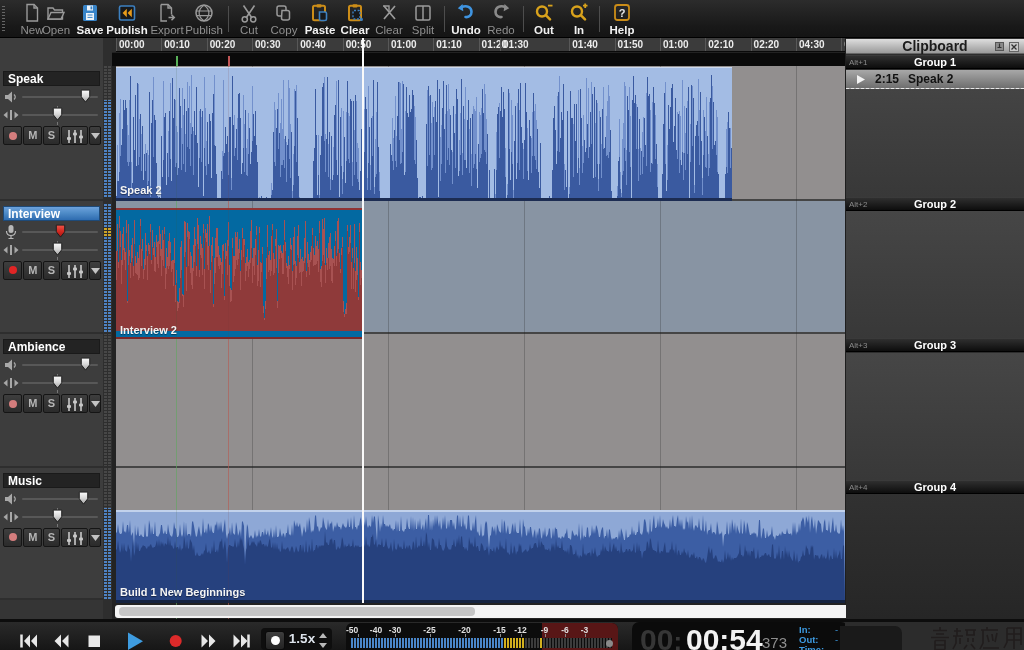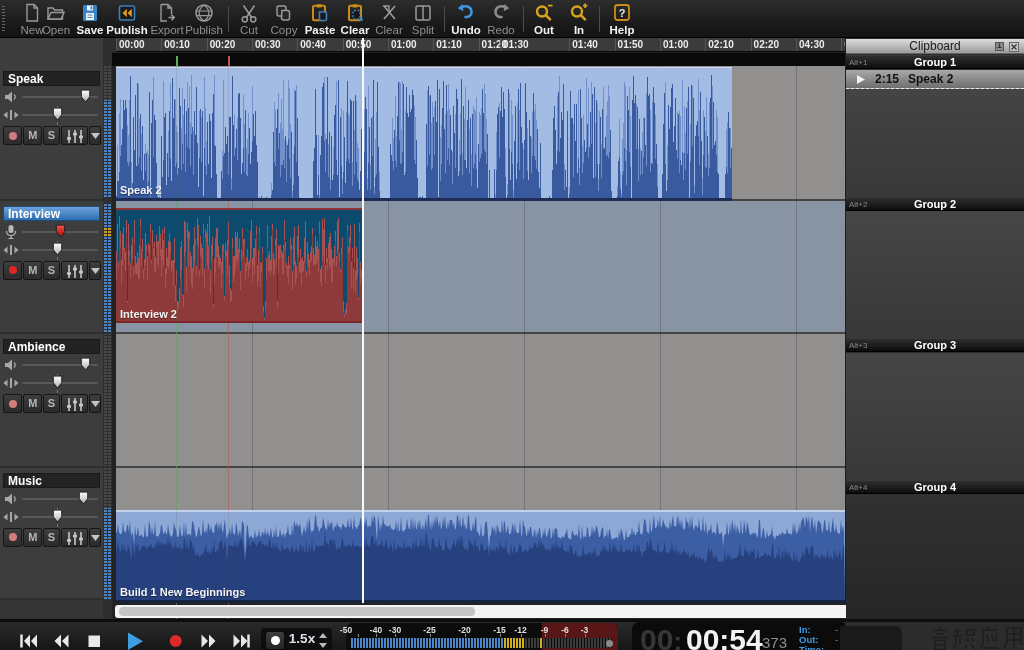--- a/index.html
+++ b/index.html
@@ -35,21 +35,21 @@
 #markstrip{position:absolute;left:0;top:15px;width:733px;height:13px;background:#0a0a0a}
 .trackrow{position:absolute;left:0;width:733px}
 .gridv{position:absolute;top:28px;width:1px;height:565px}
 .clip{position:absolute;overflow:hidden}
 .cliplabel{position:absolute;left:4px;bottom:3px;color:#f5f5f5;font-size:11px;font-weight:bold;text-shadow:0 1px 1px rgba(0,0,0,.45);white-space:nowrap}
 #playhead{position:absolute;top:0;width:1.5px;height:565px;background:#fafafa}
 #hscroll{position:absolute;left:115px;top:605px;width:734px;height:13px;background:#f4f4f4;border-radius:3px}
 #hthumb{position:absolute;left:4px;top:2px;width:356px;height:9px;background:#c6c6c6;border-radius:4px}
 
 #rightpanel{left:846px;top:38px;width:178px;height:612px;background:#2d2d2d}
-#cbhead{position:absolute;left:0;top:1px;width:178px;height:15px;background:linear-gradient(#dedede,#b8b8b8 55%,#9a9a9a);border-bottom:1px solid #666;color:#1c1c1c;font-weight:normal;font-size:12px;text-align:center;line-height:15px}
+#cbhead{position:absolute;left:0;top:1px;width:178px;height:15px;background:linear-gradient(#dedede,#b8b8b8 55%,#9a9a9a);border-bottom:1px solid #666;color:#1c1c1c;font-weight:bold;font-size:14px;text-align:center;line-height:15px}
 .gbar{position:absolute;left:0;width:178px;height:14px;background:linear-gradient(#2f2f2f,#0d0d0d);border-top:1px solid #3a3a3a;border-bottom:1px solid #000;color:#fff;font-weight:bold;font-size:11px;text-align:center;line-height:13px}
 .galt{position:absolute;left:3px;top:0;color:#8a8a8a;font-weight:normal;font-size:8px;line-height:13px}
 .gsec{position:absolute;left:0;width:178px;background:linear-gradient(#464646,#383838)}
 #cbitem{position:absolute;left:0;top:32px;width:178px;height:19px;background:linear-gradient(#a8a8a8,#6e6e6e);border-bottom:1px dashed #e8e8e8;color:#111;font-weight:bold;font-size:12px;line-height:18px}
 
 #bottombar{left:0;top:622px;width:832px;height:28px;background:linear-gradient(#2a2a2a,#151515)}
 .meterlbl{position:absolute;top:3px;color:#e0e0e0;font-size:8.5px;font-weight:bold}
 </style></head>
 <body>
 <div id="app">
@@ -428,21 +428,21 @@
       <div class="gridv" style="left:64px;background:rgba(110,190,110,.55)"></div>
       <div class="gridv" style="left:116px;background:rgba(200,100,90,.55)"></div>
       <div class="clip" style="left:4px;top:28.5px;width:616px;height:134px;background:#a3bce4;border-top:1.5px solid #cdd9ee;box-shadow:0 2px 0 #1c2c52 inset_no">
         <svg width="616" height="134" style="position:absolute;left:0;top:0">
           <path d="M0.5 129V130M1.5 134V77M2.5 116V122M3.5 134V45M4.5 134V31M11.5 134V57M12.5 134V67M13.5 134V32M14.5 19V66M15.5 134V94M17.5 61V81M22.5 134V16M23.5 134V51M25.5 134V66M27.5 117V122M29.5 134V76M31.5 134V82M32.5 134V87M33.5 31V60M34.5 134V118M37.5 134V9M42.5 134V129M46.5 112V120M47.5 134V13M49.5 52V83M51.5 88V103M52.5 134V63M53.5 59V90M54.5 134V15M59.5 134V32M60.5 134V58M61.5 134V64M62.5 103V112M65.5 134V60M66.5 134V20M67.5 134V47M69.5 134V66M71.5 134V14M72.5 46V72M73.5 134V18M74.5 134V55M75.5 134V7M77.5 134V63M78.5 58V80M81.5 83V100M82.5 122V124M83.5 134V43M85.5 134V49M88.5 134V9M89.5 134V40M90.5 134V73M91.5 59V97M98.5 134V7M106.5 134V83M107.5 134V12M111.5 79V100M112.5 134V84M115.5 134V110M117.5 76V92M118.5 134V47M121.5 134V50M125.5 111V115M127.5 134V27M128.5 134V56M130.5 134V80M131.5 134V71M132.5 134V45M136.5 134V18M139.5 50V79M143.5 134V129M154.5 134V132M155.5 134V115M158.5 134V34M159.5 134V42M160.5 75V101M162.5 134V25M163.5 79V94M164.5 134V55M165.5 134V31M166.5 134V61M167.5 134V12M168.5 134V71M170.5 134V74M172.5 134V12M173.5 134V20M174.5 134V56M176.5 134V123M177.5 134V86M178.5 134V21M180.5 134V17M182.5 110V119M183.5 134V129M185.5 131V132M202.5 134V67M203.5 134V127M207.5 37V77M208.5 134V9M209.5 134V66M212.5 134V76M213.5 70V94M214.5 134V111M215.5 74V99M216.5 115V120M217.5 134V79M218.5 59V92M220.5 134V13M221.5 113V116M225.5 134V40M226.5 134V111M227.5 134V43M230.5 134V44M231.5 30V74M232.5 134V45M233.5 134V48M234.5 37V75M236.5 134V94M237.5 45V72M238.5 134V62M240.5 134V33M241.5 134V75M242.5 134V80M246.5 73V100M248.5 134V41M249.5 52V84M250.5 58V79M251.5 134V110M252.5 134V18M254.5 134V97M256.5 134V48M258.5 134V119M259.5 134V71M260.5 134V44M261.5 27V69M263.5 134V104M264.5 132V132M274.5 82V108M276.5 134V50M277.5 134V70M279.5 134V28M280.5 134V68M281.5 63V89M282.5 29V71M283.5 134V14M284.5 134V15M285.5 134V61M286.5 134V13M289.5 134V43M290.5 42V54M291.5 50V72M298.5 134V38M299.5 134V49M300.5 78V97M311.5 134V22M313.5 134V28M315.5 134V55M316.5 134V34M318.5 134V39M324.5 134V69M325.5 134V57M326.5 59V80M327.5 32V56M329.5 134V46M331.5 134V43M332.5 134V16M333.5 134V41M334.5 68V78M336.5 134V84M337.5 60V85M339.5 134V46M343.5 134V72M344.5 134V45M346.5 134V85M347.5 44V68M348.5 134V51M349.5 134V19M351.5 64V85M353.5 134V61M355.5 134V86M357.5 134V38M358.5 134V41M359.5 134V43M360.5 134V29M361.5 124V127M362.5 86V102M363.5 134V44M364.5 134V47M365.5 134V40M366.5 43V81M368.5 134V16M369.5 134V26M370.5 134V51M371.5 71V97M372.5 132V133M379.5 134V126M380.5 134V64M382.5 58V77M383.5 134V35M384.5 65V89M388.5 46V72M389.5 134V80M391.5 134V116M392.5 47V66M393.5 134V25M394.5 116V123M395.5 134V32M396.5 134V47M397.5 134V122M398.5 78V101M400.5 115V118M401.5 134V35M402.5 42V70M403.5 134V42M404.5 24V68M406.5 79V94M407.5 134V81M411.5 134V60M414.5 78V98M415.5 134V70M416.5 134V44M418.5 134V43M419.5 134V36M420.5 134V52M431.5 132V133M433.5 129V131M441.5 134V28M443.5 134V8M446.5 57V89M448.5 134V96M449.5 104V113M451.5 48V77M452.5 134V130M453.5 134V119M457.5 134V56M460.5 54V66M461.5 112V121M462.5 134V22M463.5 134V100M464.5 42V60M465.5 63V90M466.5 134V78M467.5 134V47M470.5 134V10M472.5 134V20M475.5 134V14M479.5 134V55M480.5 41V72M481.5 134V35M482.5 134V111M483.5 134V43M485.5 134V76M487.5 134V19M488.5 90V97M489.5 84V102M490.5 134V48M491.5 134V33M492.5 134V17M493.5 134V28M495.5 125V129M501.5 134V118M502.5 95V111M503.5 134V51M504.5 134V104M505.5 134V125M506.5 134V71M507.5 134V55M508.5 134V14M509.5 134V18M510.5 134V82M513.5 134V19M514.5 134V48M515.5 134V130M520.5 134V36M522.5 134V81M524.5 134V80M526.5 134V64M527.5 134V49M530.5 134V25M534.5 134V42M535.5 99V113M536.5 134V34M539.5 134V47M541.5 134V96M543.5 132V133M549.5 134V14M551.5 134V77M557.5 87V103M560.5 87V108M561.5 134V44M562.5 50V94M563.5 134V43M564.5 134V48M566.5 134V12M567.5 134V85M568.5 134V38M569.5 134V65M571.5 134V33M572.5 29V60M574.5 134V56M576.5 134V18M577.5 37V67M578.5 134V117M580.5 70V92M582.5 134V11M583.5 134V42M584.5 47V62M586.5 134V110M587.5 134V42M588.5 58V82M589.5 134V63M590.5 134V29M592.5 134V86M593.5 134V34M595.5 35V65M596.5 134V18M600.5 134V42M601.5 134V49M605.5 134V131M610.5 134V61M611.5 134V54M612.5 62V87M614.5 134V60" stroke="#7290cc" stroke-width="1"></path>
           <path d="M0.5 134V128M1.5 134V113M2.5 134V113M3.5 134V104M4.5 134V88M5.5 134V77M6.5 134V61M7.5 134V32M8.5 134V42M9.5 134V32M10.5 134V40M11.5 134V94M12.5 134V98M13.5 134V94M14.5 134V8M15.5 134V120M16.5 134V115M17.5 134V49M18.5 134V82M19.5 134V27M20.5 134V98M21.5 134V15M22.5 134V97M23.5 134V89M24.5 134V46M25.5 134V103M26.5 134V58M27.5 134V112M28.5 134V86M29.5 134V103M30.5 134V85M31.5 134V117M32.5 134V113M33.5 134V24M34.5 134V129M35.5 134V55M36.5 134V32M37.5 134V89M38.5 134V47M39.5 134V52M40.5 134V95M41.5 134V128M42.5 134V132M43.5 134V129M44.5 134V131M45.5 134V68M46.5 134V109M47.5 134V92M48.5 134V49M49.5 134V45M50.5 134V117M51.5 134V85M52.5 134V109M53.5 134V43M54.5 134V91M55.5 134V113M56.5 134V10M57.5 134V50M58.5 134V31M59.5 134V99M60.5 134V95M61.5 134V107M62.5 134V100M63.5 134V20M64.5 134V38M65.5 134V102M66.5 134V76M67.5 134V96M68.5 134V31M69.5 134V104M70.5 134V43M71.5 134V79M72.5 134V40M73.5 134V81M74.5 134V98M75.5 134V66M76.5 134V59M77.5 134V107M78.5 134V43M79.5 134V67M80.5 134V19M81.5 134V75M82.5 134V119M83.5 134V90M84.5 134V41M85.5 134V94M86.5 134V43M87.5 134V128M88.5 134V80M89.5 134V98M90.5 134V107M91.5 134V54M92.5 134V96M93.5 134V46M94.5 134V53M95.5 134V110M96.5 134V45M97.5 134V26M98.5 134V77M99.5 134V78M100.5 134V106M105.5 134V103M106.5 134V111M107.5 134V88M108.5 134V85M109.5 134V59M110.5 134V76M111.5 134V68M112.5 134V107M113.5 134V49M114.5 134V49M115.5 134V122M116.5 134V8M117.5 134V57M118.5 134V88M119.5 134V80M120.5 134V61M121.5 134V92M122.5 134V26M123.5 134V25M124.5 134V50M125.5 134V106M126.5 134V95M127.5 134V80M128.5 134V104M129.5 134V42M130.5 134V107M131.5 134V108M132.5 134V86M133.5 134V60M134.5 134V96M135.5 134V84M136.5 134V73M137.5 134V46M138.5 134V68M139.5 134V43M140.5 134V77M141.5 134V94M143.5 134V132M145.5 134V128M150.5 134V129M151.5 134V131M152.5 134V132M154.5 134V133M155.5 134V127M156.5 134V122M157.5 134V64M158.5 134V94M159.5 134V98M160.5 134V60M161.5 134V41M162.5 134V81M163.5 134V65M164.5 134V109M165.5 134V97M166.5 134V97M167.5 134V92M168.5 134V100M169.5 134V68M170.5 134V114M171.5 134V77M172.5 134V71M173.5 134V91M174.5 134V110M175.5 134V64M176.5 134V130M177.5 134V117M178.5 134V78M179.5 134V23M180.5 134V94M181.5 134V50M182.5 134V108M183.5 134V132M185.5 134V131M188.5 134V131M197.5 134V93M198.5 134V80M199.5 134V21M200.5 134V67M201.5 134V127M202.5 134V107M203.5 134V131M204.5 134V87M205.5 134V68M206.5 134V19M207.5 134V15M208.5 134V73M209.5 134V104M210.5 134V71M211.5 134V9M212.5 134V109M213.5 134V64M214.5 134V122M215.5 134V68M216.5 134V112M217.5 134V107M218.5 134V47M219.5 134V37M220.5 134V92M221.5 134V107M222.5 134V12M223.5 134V129M224.5 134V49M225.5 134V98M226.5 134V126M227.5 134V104M228.5 134V69M229.5 134V115M230.5 134V93M231.5 134V13M232.5 134V91M233.5 134V95M234.5 134V31M235.5 134V33M236.5 134V118M237.5 134V33M238.5 134V107M239.5 134V27M240.5 134V94M241.5 134V111M242.5 134V114M243.5 134V122M244.5 134V103M245.5 134V61M246.5 134V59M247.5 134V31M248.5 134V84M249.5 134V29M250.5 134V41M251.5 134V122M252.5 134V95M253.5 134V59M254.5 134V122M255.5 134V50M256.5 134V88M257.5 134V12M258.5 134V126M259.5 134V109M260.5 134V106M261.5 134V14M262.5 134V79M263.5 134V123M264.5 134V131M267.5 134V132M273.5 134V130M274.5 134V76M275.5 134V87M276.5 134V93M277.5 134V102M278.5 134V62M279.5 134V93M280.5 134V99M281.5 134V48M282.5 134V14M283.5 134V72M284.5 134V96M285.5 134V95M286.5 134V84M287.5 134V16M288.5 134V107M289.5 134V104M290.5 134V19M291.5 134V45M292.5 134V49M293.5 134V27M294.5 134V44M295.5 134V41M296.5 134V22M297.5 134V27M298.5 134V92M299.5 134V96M300.5 134V72M301.5 134V110M303.5 134V129M304.5 134V129M306.5 134V128M309.5 134V130M310.5 134V56M311.5 134V98M312.5 134V18M313.5 134V87M314.5 134V27M315.5 134V102M316.5 134V100M317.5 134V49M318.5 134V87M319.5 134V33M320.5 134V54M321.5 134V12M322.5 134V129M323.5 134V21M324.5 134V113M325.5 134V96M326.5 134V40M327.5 134V13M328.5 134V61M329.5 134V105M330.5 134V17M331.5 134V92M332.5 134V80M333.5 134V97M334.5 134V47M335.5 134V82M336.5 134V116M337.5 134V38M338.5 134V65M339.5 134V100M340.5 134V21M341.5 134V31M342.5 134V108M343.5 134V103M344.5 134V87M345.5 134V11M346.5 134V107M347.5 134V38M348.5 134V92M349.5 134V92M350.5 134V100M351.5 134V52M352.5 134V32M353.5 134V105M354.5 134V50M355.5 134V118M356.5 134V46M357.5 134V100M358.5 134V96M359.5 134V86M360.5 134V101M361.5 134V120M362.5 134V76M363.5 134V94M364.5 134V90M365.5 134V86M366.5 134V21M367.5 134V45M368.5 134V82M369.5 134V84M370.5 134V96M371.5 134V66M372.5 134V132M373.5 134V102M375.5 134V131M377.5 134V130M378.5 134V101M379.5 134V131M380.5 134V102M381.5 134V46M382.5 134V39M383.5 134V90M384.5 134V43M385.5 134V19M386.5 134V49M387.5 134V24M388.5 134V41M389.5 134V109M390.5 134V130M391.5 134V127M392.5 134V21M393.5 134V81M394.5 134V112M395.5 134V84M396.5 134V96M397.5 134V130M398.5 134V73M399.5 134V38M400.5 134V111M401.5 134V95M402.5 134V21M403.5 134V102M404.5 134V15M405.5 134V59M406.5 134V75M407.5 134V111M408.5 134V72M409.5 134V15M410.5 134V44M411.5 134V103M412.5 134V112M413.5 134V52M414.5 134V68M415.5 134V105M416.5 134V88M417.5 134V25M418.5 134V88M419.5 134V92M420.5 134V101M421.5 134V61M422.5 134V104M423.5 134V120M424.5 134V75M425.5 134V131M431.5 134V132M433.5 134V128M436.5 134V102M437.5 134V50M438.5 134V38M439.5 134V62M440.5 134V96M441.5 134V83M442.5 134V24M443.5 134V84M444.5 134V70M445.5 134V44M446.5 134V52M447.5 134V16M448.5 134V122M449.5 134V102M450.5 134V119M451.5 134V43M452.5 134V133M453.5 134V126M454.5 134V23M455.5 134V50M456.5 134V50M457.5 134V109M458.5 134V36M459.5 134V73M460.5 134V36M461.5 134V105M462.5 134V90M463.5 134V117M464.5 134V21M465.5 134V50M466.5 134V105M467.5 134V95M468.5 134V72M469.5 134V84M470.5 134V80M471.5 134V56M472.5 134V90M473.5 134V79M474.5 134V44M475.5 134V76M476.5 134V26M477.5 134V110M478.5 134V19M479.5 134V109M480.5 134V32M481.5 134V96M482.5 134V123M483.5 134V96M484.5 134V49M485.5 134V110M486.5 134V41M487.5 134V81M488.5 134V80M489.5 134V69M490.5 134V88M491.5 134V87M492.5 134V90M493.5 134V84M494.5 134V62M495.5 134V123M496.5 134V130M498.5 134V132M501.5 134V128M502.5 134V93M503.5 134V89M504.5 134V121M505.5 134V129M506.5 134V107M507.5 134V103M508.5 134V80M509.5 134V93M510.5 134V117M511.5 134V28M512.5 134V42M513.5 134V84M514.5 134V99M515.5 134V132M516.5 134V32M517.5 134V8M518.5 134V35M519.5 134V27M520.5 134V81M521.5 134V39M522.5 134V113M523.5 134V51M524.5 134V107M525.5 134V83M526.5 134V106M527.5 134V89M528.5 134V50M529.5 134V77M530.5 134V98M531.5 134V9M532.5 134V28M533.5 134V26M534.5 134V104M535.5 134V95M536.5 134V96M537.5 134V19M538.5 134V35M539.5 134V91M540.5 134V76M541.5 134V119M543.5 134V132M546.5 134V106M547.5 134V56M548.5 134V25M549.5 134V96M550.5 134V123M551.5 134V112M552.5 134V37M553.5 134V61M554.5 134V39M555.5 134V20M556.5 134V16M557.5 134V74M558.5 134V58M559.5 134V30M560.5 134V82M561.5 134V91M562.5 134V46M563.5 134V105M564.5 134V92M565.5 134V97M566.5 134V84M567.5 134V112M568.5 134V85M569.5 134V102M570.5 134V40M571.5 134V86M572.5 134V19M573.5 134V131M574.5 134V94M575.5 134V17M576.5 134V78M577.5 134V30M578.5 134V125M579.5 134V68M580.5 134V57M581.5 134V53M582.5 134V68M583.5 134V97M584.5 134V24M585.5 134V73M586.5 134V127M587.5 134V87M588.5 134V49M589.5 134V99M590.5 134V100M591.5 134V68M592.5 134V108M593.5 134V100M594.5 134V30M595.5 134V7M596.5 134V81M597.5 134V34M598.5 134V77M599.5 134V73M600.5 134V87M601.5 134V104M602.5 134V106M605.5 134V133M609.5 134V106M610.5 134V99M611.5 134V105M612.5 134V44M613.5 134V60M614.5 134V100M615.5 134V80" stroke="#3a5aa0" stroke-width="1"></path>
         </svg>
         <div style="position:absolute;left:0;bottom:0;width:616px;height:2.5px;background:#1c2c52"></div>
         <div class="cliplabel" style="bottom:5px">Speak 2</div>
       </div>
-      <div class="clip" style="left:4px;top:170.3px;width:247px;height:115px;background:#0c4a6e;border-top:2px solid #8f3434">
+      <div class="clip" style="left:4px;top:170.3px;width:247px;height:131px;background:#0369a1;border-top:2px solid #8f3434">
         <svg width="247" height="121" style="position:absolute;left:0;top:0">
           <path d="M0.5 122V41M1.5 122V14M2.5 122V52M3.5 122V6M4.5 122V21M5.5 122V50M6.5 122V24M7.5 122V17M8.5 122V38M9.5 122V42M10.5 122V10M11.5 122V91M12.5 122V14M13.5 122V40M14.5 122V53M15.5 122V35M16.5 122V28M17.5 122V56M18.5 122V10M19.5 122V46M20.5 122V53M21.5 122V42M22.5 122V48M23.5 122V35M24.5 122V9M25.5 122V39M26.5 122V29M27.5 122V59M28.5 122V49M29.5 122V23M30.5 122V35M31.5 122V46M32.5 122V33M33.5 122V35M34.5 122V14M35.5 122V50M36.5 122V20M37.5 122V38M38.5 122V32M39.5 122V47M40.5 122V25M41.5 122V32M42.5 122V31M43.5 122V16M44.5 122V24M45.5 122V39M46.5 122V20M47.5 122V30M48.5 122V17M49.5 122V58M50.5 122V38M51.5 122V47M52.5 122V31M53.5 122V23M54.5 122V32M55.5 122V51M56.5 122V50M57.5 122V50M58.5 122V28M59.5 122V75M60.5 122V60M61.5 122V91M62.5 122V92M63.5 122V78M64.5 122V37M65.5 122V31M66.5 122V84M67.5 122V85M68.5 122V11M69.5 122V12M70.5 122V57M71.5 122V13M72.5 122V21M73.5 122V22M74.5 122V42M75.5 122V46M76.5 122V58M77.5 122V35M78.5 122V17M79.5 122V29M80.5 122V56M81.5 122V8M82.5 122V15M83.5 122V60M84.5 122V26M85.5 122V34M86.5 122V38M87.5 122V14M88.5 122V59M89.5 122V19M90.5 122V23M91.5 122V14M92.5 122V36M93.5 122V6M94.5 122V60M95.5 122V35M96.5 122V27M97.5 122V94M98.5 122V48M99.5 122V28M100.5 122V18M101.5 122V18M102.5 122V36M103.5 122V45M104.5 122V48M105.5 122V52M106.5 122V35M107.5 122V34M108.5 122V86M109.5 122V33M110.5 122V41M111.5 122V30M112.5 122V12M113.5 122V55M114.5 122V78M115.5 122V80M116.5 122V28M117.5 122V46M118.5 122V46M119.5 122V22M120.5 122V27M121.5 122V22M122.5 122V39M123.5 122V29M124.5 122V61M125.5 122V40M126.5 122V18M127.5 122V29M128.5 122V29M129.5 122V53M130.5 122V47M131.5 122V39M132.5 122V52M133.5 122V50M134.5 122V21M135.5 122V10M136.5 122V48M137.5 122V38M138.5 122V38M139.5 122V29M140.5 122V16M141.5 122V55M142.5 122V40M143.5 122V17M144.5 122V52M145.5 122V53M146.5 122V37M147.5 122V96M148.5 122V108M149.5 122V91M150.5 122V48M151.5 122V15M152.5 122V45M153.5 122V41M154.5 122V50M155.5 122V26M156.5 122V14M157.5 122V43M158.5 122V49M159.5 122V29M160.5 122V19M161.5 122V91M162.5 122V35M163.5 122V36M164.5 122V35M165.5 122V41M166.5 122V43M167.5 122V35M168.5 122V10M169.5 122V32M170.5 122V53M171.5 122V56M172.5 122V46M173.5 122V55M174.5 122V28M175.5 122V35M176.5 122V61M177.5 122V27M178.5 122V17M179.5 122V51M180.5 122V56M181.5 122V26M182.5 122V15M183.5 122V52M184.5 122V39M185.5 122V49M186.5 122V47M187.5 122V51M188.5 122V28M189.5 122V11M190.5 122V61M191.5 122V32M192.5 122V44M193.5 122V50M194.5 122V42M195.5 122V36M196.5 122V18M197.5 122V38M198.5 122V45M199.5 122V26M200.5 122V36M201.5 122V31M202.5 122V39M203.5 122V11M204.5 122V59M205.5 122V56M206.5 122V9M207.5 122V19M208.5 122V8M209.5 122V55M210.5 122V38M211.5 122V48M212.5 122V33M213.5 122V27M214.5 122V23M215.5 122V39M216.5 122V48M217.5 122V49M218.5 122V36M219.5 122V21M220.5 122V46M221.5 122V11M222.5 122V8M223.5 122V43M224.5 122V59M225.5 122V38M226.5 122V27M227.5 122V91M228.5 122V104M229.5 122V99M230.5 122V93M231.5 122V15M232.5 122V37M233.5 122V27M234.5 122V15M235.5 122V52M236.5 122V38M237.5 122V58M238.5 122V14M239.5 122V61M240.5 122V37M241.5 122V48M242.5 122V87M243.5 122V13M244.5 122V52M245.5 122V60M246.5 122V13" stroke="#a85252" stroke-width="1"></path>
           <path d="M0.5 122V70M1.5 122V41M2.5 122V58M3.5 122V18M4.5 122V37M5.5 122V74M6.5 122V55M7.5 122V40M8.5 122V50M9.5 122V60M10.5 122V23M11.5 122V93M12.5 122V55M13.5 122V46M14.5 122V68M15.5 122V52M16.5 122V48M17.5 122V66M18.5 122V34M19.5 122V63M20.5 122V64M21.5 122V65M22.5 122V70M23.5 122V68M24.5 122V16M25.5 122V56M26.5 122V41M27.5 122V69M28.5 122V60M29.5 122V55M30.5 122V41M31.5 122V70M32.5 122V41M33.5 122V44M34.5 122V22M35.5 122V54M36.5 122V37M37.5 122V45M38.5 122V61M39.5 122V62M40.5 122V37M41.5 122V54M42.5 122V58M43.5 122V34M44.5 122V46M45.5 122V66M46.5 122V50M47.5 122V56M48.5 122V24M49.5 122V79M50.5 122V64M51.5 122V56M52.5 122V59M53.5 122V56M54.5 122V43M55.5 122V62M56.5 122V59M57.5 122V76M58.5 122V53M59.5 122V92M60.5 122V73M61.5 122V101M62.5 122V98M63.5 122V93M64.5 122V68M65.5 122V60M66.5 122V86M67.5 122V97M68.5 122V47M69.5 122V42M70.5 122V81M71.5 122V27M72.5 122V56M73.5 122V29M74.5 122V63M75.5 122V75M76.5 122V79M77.5 122V61M78.5 122V52M79.5 122V36M80.5 122V66M81.5 122V34M82.5 122V39M83.5 122V67M84.5 122V45M85.5 122V48M86.5 122V65M87.5 122V23M88.5 122V79M89.5 122V28M90.5 122V32M91.5 122V55M92.5 122V60M93.5 122V36M94.5 122V83M95.5 122V52M96.5 122V46M97.5 122V97M98.5 122V74M99.5 122V63M100.5 122V47M101.5 122V47M102.5 122V56M103.5 122V59M104.5 122V55M105.5 122V78M106.5 122V64M107.5 122V41M108.5 122V90M109.5 122V49M110.5 122V46M111.5 122V65M112.5 122V36M113.5 122V76M114.5 122V92M115.5 122V91M116.5 122V38M117.5 122V72M118.5 122V66M119.5 122V59M120.5 122V50M121.5 122V55M122.5 122V49M123.5 122V43M124.5 122V80M125.5 122V50M126.5 122V28M127.5 122V47M128.5 122V35M129.5 122V71M130.5 122V61M131.5 122V56M132.5 122V67M133.5 122V59M134.5 122V53M135.5 122V38M136.5 122V73M137.5 122V56M138.5 122V65M139.5 122V45M140.5 122V25M141.5 122V76M142.5 122V71M143.5 122V23M144.5 122V77M145.5 122V62M146.5 122V44M147.5 122V103M148.5 122V110M149.5 122V99M150.5 122V69M151.5 122V37M152.5 122V62M153.5 122V60M154.5 122V66M155.5 122V61M156.5 122V20M157.5 122V65M158.5 122V63M159.5 122V36M160.5 122V58M161.5 122V98M162.5 122V63M163.5 122V49M164.5 122V43M165.5 122V48M166.5 122V64M167.5 122V64M168.5 122V30M169.5 122V41M170.5 122V58M171.5 122V67M172.5 122V74M173.5 122V59M174.5 122V39M175.5 122V40M176.5 122V80M177.5 122V55M178.5 122V54M179.5 122V75M180.5 122V68M181.5 122V45M182.5 122V48M183.5 122V63M184.5 122V62M185.5 122V76M186.5 122V62M187.5 122V61M188.5 122V53M189.5 122V48M190.5 122V67M191.5 122V53M192.5 122V57M193.5 122V65M194.5 122V52M195.5 122V50M196.5 122V25M197.5 122V56M198.5 122V55M199.5 122V55M200.5 122V54M201.5 122V51M202.5 122V62M203.5 122V23M204.5 122V72M205.5 122V77M206.5 122V51M207.5 122V45M208.5 122V53M209.5 122V73M210.5 122V53M211.5 122V60M212.5 122V48M213.5 122V59M214.5 122V56M215.5 122V71M216.5 122V73M217.5 122V53M218.5 122V56M219.5 122V31M220.5 122V56M221.5 122V43M222.5 122V39M223.5 122V52M224.5 122V63M225.5 122V45M226.5 122V37M227.5 122V102M228.5 122V107M229.5 122V104M230.5 122V104M231.5 122V21M232.5 122V44M233.5 122V42M234.5 122V33M235.5 122V79M236.5 122V48M237.5 122V79M238.5 122V53M239.5 122V82M240.5 122V70M241.5 122V65M242.5 122V90M243.5 122V22M244.5 122V75M245.5 122V68M246.5 122V55" stroke="#8f3a3a" stroke-width="1"></path>
         </svg>
         <div style="position:absolute;left:0;bottom:0;width:247px;height:2px;background:#7c2828"></div>
         <div class="cliplabel" style="bottom:3px">Interview 2</div>
       </div>
       <div class="clip" style="left:4px;top:472px;width:729px;height:93px;background:#8ea8d6;border-top:2px solid #c2d2ec">
         <svg width="729" height="93" style="position:absolute;left:0;top:0">
           <path d="M0 93 L0 21 L1 20 L2 12 L3 20 L4 22 L5 22 L6 21 L7 9 L8 20 L9 19 L10 21 L11 13 L12 13 L13 21 L14 8 L15 24 L16 22 L17 20 L18 35 L19 13 L20 24 L21 22 L22 14 L23 24 L24 24 L25 22 L26 24 L27 25 L28 25 L29 11 L30 24 L31 25 L32 24 L33 8 L34 13 L35 23 L36 14 L37 22 L38 22 L39 9 L40 24 L41 24 L42 25 L43 23 L44 21 L45 13 L46 13 L47 21 L48 22 L49 18 L50 22 L51 22 L52 12 L53 19 L54 23 L55 24 L56 25 L57 21 L58 10 L59 16 L60 17 L61 25 L62 25 L63 23 L64 12 L65 22 L66 25 L67 22 L68 9 L69 26 L70 10 L71 24 L72 22 L73 22 L74 22 L75 25 L76 10 L77 9 L78 14 L79 20 L80 25 L81 24 L82 18 L83 14 L84 20 L85 25 L86 21 L87 6 L88 20 L89 21 L90 16 L91 22 L92 11 L93 13 L94 20 L95 13 L96 19 L97 21 L98 21 L99 12 L100 14 L101 9 L102 19 L103 10 L104 18 L105 9 L106 18 L107 21 L108 13 L109 7 L110 22 L111 27 L112 22 L113 21 L114 15 L115 24 L116 10 L117 21 L118 22 L119 23 L120 10 L121 15 L122 24 L123 21 L124 17 L125 25 L126 9 L127 10 L128 14 L129 49 L130 25 L131 12 L132 15 L133 26 L134 25 L135 23 L136 25 L137 27 L138 25 L139 18 L140 26 L141 23 L142 25 L143 17 L144 24 L145 25 L146 20 L147 20 L148 24 L149 16 L150 23 L151 22 L152 18 L153 25 L154 22 L155 15 L156 24 L157 26 L158 17 L159 26 L160 13 L161 25 L162 25 L163 24 L164 16 L165 22 L166 25 L167 21 L168 22 L169 26 L170 21 L171 21 L172 12 L173 23 L174 22 L175 24 L176 12 L177 24 L178 8 L179 12 L180 15 L181 10 L182 15 L183 14 L184 11 L185 18 L186 25 L187 20 L188 14 L189 19 L190 21 L191 7 L192 19 L193 5 L194 10 L195 21 L196 18 L197 20 L198 17 L199 4 L200 3 L201 15 L202 14 L203 20 L204 18 L205 15 L206 16 L207 5 L208 10 L209 15 L210 17 L211 18 L212 7 L213 16 L214 11 L215 12 L216 9 L217 20 L218 16 L219 13 L220 16 L221 10 L222 14 L223 15 L224 15 L225 18 L226 14 L227 11 L228 14 L229 15 L230 16 L231 14 L232 6 L233 15 L234 15 L235 5 L236 16 L237 18 L238 3 L239 15 L240 15 L241 18 L242 13 L243 14 L244 8 L245 5 L246 15 L247 6 L248 9 L249 14 L250 4 L251 13 L252 16 L253 13 L254 14 L255 15 L256 3 L257 11 L258 4 L259 5 L260 17 L261 29 L262 3 L263 10 L264 20 L265 11 L266 16 L267 3 L268 12 L269 12 L270 15 L271 13 L272 15 L273 14 L274 12 L275 17 L276 16 L277 19 L278 17 L279 17 L280 8 L281 20 L282 9 L283 19 L284 19 L285 4 L286 18 L287 19 L288 20 L289 17 L290 17 L291 6 L292 14 L293 17 L294 17 L295 4 L296 18 L297 5 L298 19 L299 7 L300 17 L301 17 L302 8 L303 16 L304 6 L305 18 L306 16 L307 12 L308 19 L309 12 L310 6 L311 18 L312 3 L313 3 L314 19 L315 8 L316 19 L317 7 L318 15 L319 3 L320 13 L321 3 L322 10 L323 15 L324 8 L325 18 L326 15 L327 5 L328 14 L329 3 L330 16 L331 17 L332 8 L333 16 L334 8 L335 8 L336 8 L337 15 L338 10 L339 18 L340 16 L341 4 L342 3 L343 15 L344 4 L345 15 L346 14 L347 3 L348 15 L349 11 L350 18 L351 16 L352 3 L353 4 L354 17 L355 19 L356 18 L357 10 L358 18 L359 9 L360 3 L361 21 L362 19 L363 23 L364 24 L365 11 L366 25 L367 23 L368 24 L369 12 L370 9 L371 11 L372 24 L373 36 L374 24 L375 23 L376 14 L377 16 L378 20 L379 14 L380 24 L381 12 L382 15 L383 19 L384 20 L385 21 L386 6 L387 22 L388 8 L389 11 L390 22 L391 18 L392 13 L393 22 L394 22 L395 21 L396 14 L397 11 L398 21 L399 10 L400 19 L401 21 L402 21 L403 21 L404 7 L405 21 L406 26 L407 7 L408 14 L409 15 L410 23 L411 24 L412 16 L413 22 L414 15 L415 15 L416 22 L417 26 L418 20 L419 17 L420 27 L421 19 L422 24 L423 16 L424 17 L425 25 L426 27 L427 18 L428 24 L429 15 L430 25 L431 24 L432 22 L433 16 L434 17 L435 27 L436 25 L437 16 L438 25 L439 15 L440 17 L441 17 L442 26 L443 25 L444 26 L445 27 L446 24 L447 25 L448 26 L449 22 L450 21 L451 16 L452 26 L453 26 L454 27 L455 28 L456 18 L457 20 L458 23 L459 24 L460 22 L461 23 L462 25 L463 11 L464 25 L465 29 L466 12 L467 27 L468 23 L469 25 L470 25 L471 15 L472 16 L473 26 L474 24 L475 23 L476 13 L477 22 L478 16 L479 22 L480 13 L481 15 L482 19 L483 25 L484 25 L485 19 L486 16 L487 15 L488 27 L489 24 L490 24 L491 17 L492 27 L493 17 L494 18 L495 25 L496 28 L497 26 L498 27 L499 26 L500 25 L501 25 L502 28 L503 18 L504 26 L505 16 L506 19 L507 23 L508 28 L509 28 L510 17 L511 26 L512 25 L513 25 L514 22 L515 23 L516 14 L517 23 L518 18 L519 23 L520 23 L521 20 L522 20 L523 8 L524 21 L525 22 L526 23 L527 19 L528 8 L529 7 L530 11 L531 21 L532 19 L533 23 L534 6 L535 20 L536 19 L537 9 L538 3 L539 16 L540 16 L541 14 L542 6 L543 16 L544 3 L545 16 L546 14 L547 7 L548 11 L549 13 L550 16 L551 14 L552 17 L553 16 L554 7 L555 16 L556 9 L557 3 L558 14 L559 14 L560 15 L561 7 L562 3 L563 14 L564 7 L565 15 L566 7 L567 18 L568 16 L569 18 L570 4 L571 11 L572 9 L573 17 L574 4 L575 18 L576 3 L577 15 L578 19 L579 14 L580 13 L581 15 L582 16 L583 6 L584 16 L585 19 L586 18 L587 3 L588 20 L589 18 L590 8 L591 23 L592 19 L593 18 L594 18 L595 11 L596 22 L597 20 L598 20 L599 21 L600 23 L601 9 L602 15 L603 23 L604 21 L605 22 L606 19 L607 35 L608 24 L609 22 L610 22 L611 9 L612 21 L613 23 L614 10 L615 22 L616 7 L617 13 L618 19 L619 10 L620 22 L621 13 L622 17 L623 20 L624 22 L625 6 L626 22 L627 21 L628 8 L629 14 L630 22 L631 10 L632 13 L633 19 L634 23 L635 23 L636 21 L637 22 L638 20 L639 22 L640 21 L641 26 L642 23 L643 8 L644 8 L645 27 L646 23 L647 16 L648 17 L649 26 L650 26 L651 18 L652 25 L653 24 L654 23 L655 22 L656 14 L657 24 L658 25 L659 28 L660 23 L661 24 L662 24 L663 23 L664 21 L665 24 L666 19 L667 21 L668 22 L669 22 L670 22 L671 16 L672 21 L673 22 L674 22 L675 21 L676 24 L677 10 L678 21 L679 10 L680 23 L681 19 L682 21 L683 11 L684 19 L685 10 L686 8 L687 5 L688 8 L689 16 L690 4 L691 7 L692 11 L693 3 L694 21 L695 9 L696 4 L697 13 L698 17 L699 7 L700 22 L701 15 L702 8 L703 9 L704 11 L705 12 L706 21 L707 19 L708 10 L709 7 L710 18 L711 18 L712 19 L713 8 L714 20 L715 21 L716 12 L717 5 L718 18 L719 20 L720 12 L721 20 L722 21 L723 22 L724 21 L725 7 L726 19 L727 13 L728 20 L729 93 Z" fill="#3c5ea4"></path>
@@ -525,21 +525,21 @@
         <span style="display:block;width:9px;height:9px;border-radius:50%;background:#fff;margin:4px auto 0"></span>
       </div>
       <div class="abs" style="left:287px;top:12px;width:30px;color:#dce2ea;font-size:13.5px;font-weight:bold;text-align:center;letter-spacing:0">1.5x</div>
       <svg class="abs" style="left:318px;top:14px" width="10" height="15" viewBox="0 0 10 15">
         <path d="M5 0 9 5H1z" fill="#b8b8b8"></path>
         <path d="M5 15 1 10h8z" fill="#b8b8b8"></path>
       </svg>
       <div class="abs" style="left:346px;top:4px;width:272px;height:27px;background:#0c0c0c;border-radius:6px 6px 0 0">
         <div class="abs" style="left:196px;top:0;width:76px;height:27px;background:#581616;border-radius:0 6px 0 0"></div>
       </div>
-      <div class="meterlbl" style="left:334px;top:6px;width:24px;text-align:center">-50</div>
+      <div class="meterlbl" style="left:346px;top:6px;width:24px;text-align:left">-50</div>
       <div class="abs" style="left:358px;top:15px;width:1px;height:3px;background:#888"></div>
       <div class="meterlbl" style="left:364px;top:6px;width:24px;text-align:center">-40</div>
       <div class="abs" style="left:376px;top:15px;width:1px;height:3px;background:#888"></div>
       <div class="meterlbl" style="left:383px;top:6px;width:24px;text-align:center">-30</div>
       <div class="abs" style="left:395px;top:15px;width:1px;height:3px;background:#888"></div>
       <div class="meterlbl" style="left:417.5px;top:6px;width:24px;text-align:center">-25</div>
       <div class="abs" style="left:429.5px;top:15px;width:1px;height:3px;background:#888"></div>
       <div class="meterlbl" style="left:452.5px;top:6px;width:24px;text-align:center">-20</div>
       <div class="abs" style="left:464.5px;top:15px;width:1px;height:3px;background:#888"></div>
       <div class="meterlbl" style="left:487.5px;top:6px;width:24px;text-align:center">-15</div>

